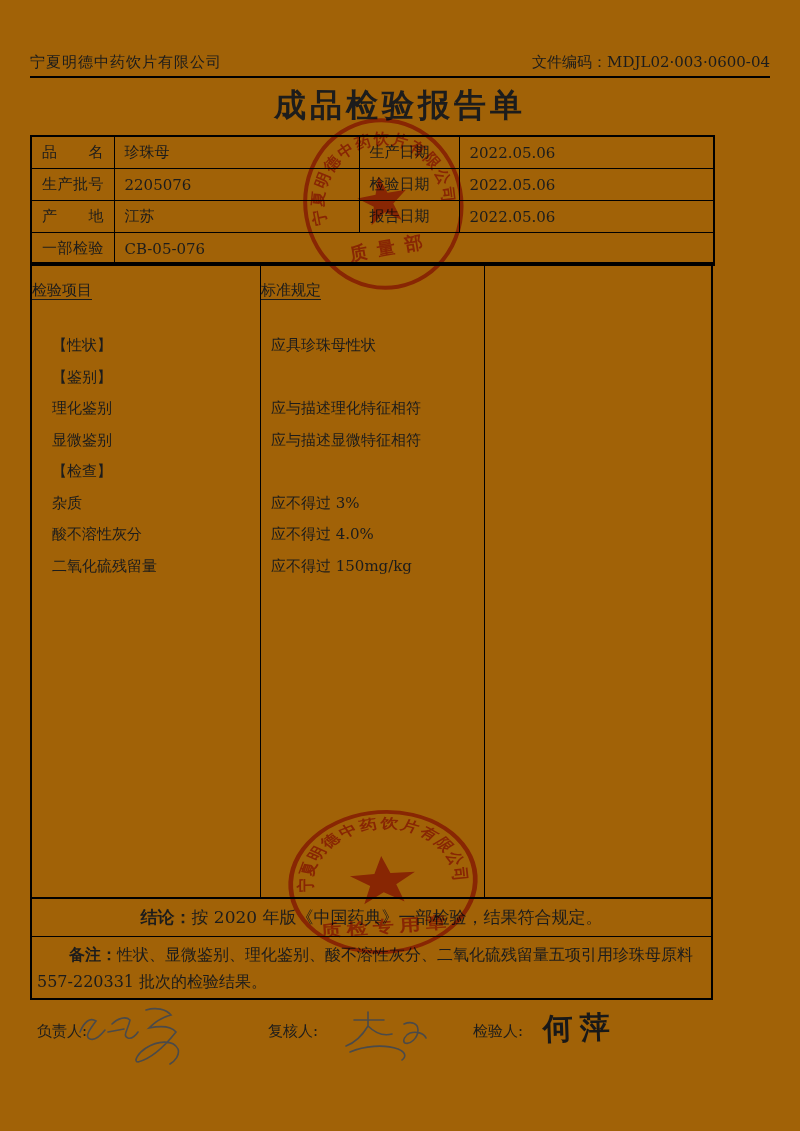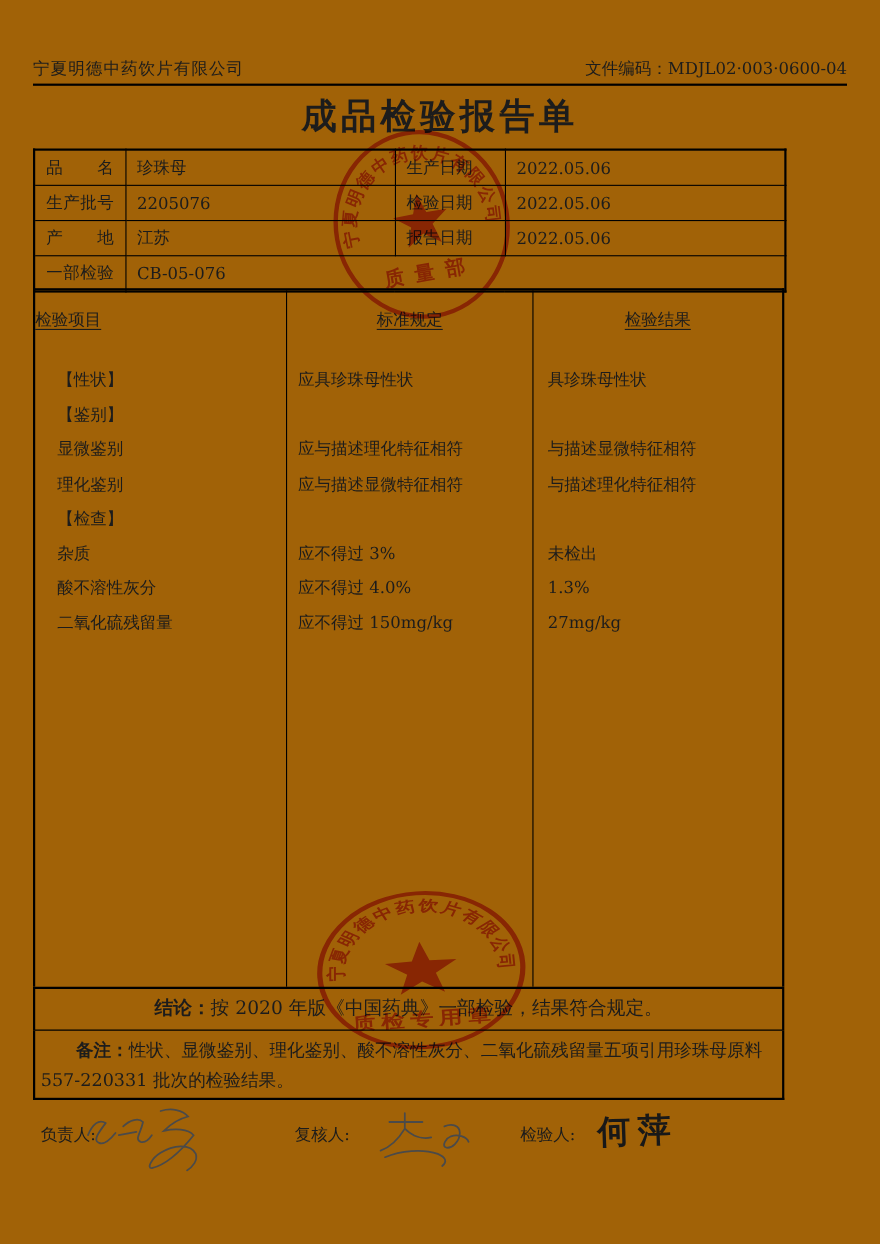--- a/index.html
+++ b/index.html
@@ -23,21 +23,21 @@
   .main-table{position:absolute;left:30px;top:262px;width:683px;height:635px;
               border:2px solid #000;border-bottom:none;display:flex;box-sizing:border-box;
               font-size:15px;}
   .col{box-sizing:border-box;padding-top:16px;}
   .col-item{width:228px;}
   .col-std{width:225px;border-left:1px solid #000;border-right:1px solid #000;}
   .col-res{flex:1;}
   .col-head{height:24px;line-height:20px;margin-bottom:26px;
             text-decoration:underline;text-underline-offset:4px;}
   .col-item .col-head{}
-  .col-std .col-head,.col-res .col-head{text-align:center;}
+  .col-std .col-head,.col-res .col-head{}
   .trow{height:31.5px;line-height:31.5px;white-space:nowrap;}
   .col-item .trow{padding-left:20px;}
   .col-std .trow{padding-left:10px;}
   .col-res .trow{padding-left:13px;}
   
   .conclusion{position:absolute;left:30px;top:897px;width:683px;height:40px;box-sizing:border-box;
               border:2px solid #000;border-bottom:1px solid #000;
               text-align:center;line-height:37px;font-size:17px;white-space:nowrap;}
   .conclusion b{font-weight:bold;}
   .remark{position:absolute;left:30px;top:937px;width:683px;height:63px;box-sizing:border-box;
@@ -100,48 +100,37 @@
       <td colspan="3">CB-05-076</td>
     </tr>
   </tbody>
     </table>
 
   <div class="main-table">
     <div class="col col-item">
       <div class="col-head">检验项目</div>
       <div class="trow">【性状】</div>
       <div class="trow">【鉴别】</div>
+      <div class="trow">理化鉴别</div>
       <div class="trow">显微鉴别</div>
-      <div class="trow">理化鉴别</div>
       <div class="trow">【检查】</div>
       <div class="trow">杂质</div>
       <div class="trow">酸不溶性灰分</div>
       <div class="trow">二氧化硫残留量</div>
     </div>
     <div class="col col-std">
       <div class="col-head">标准规定</div>
       <div class="trow">应具珍珠母性状</div>
       <div class="trow"></div>
       <div class="trow">应与描述理化特征相符</div>
       <div class="trow">应与描述显微特征相符</div>
       <div class="trow"></div>
       <div class="trow">应不得过 3%</div>
       <div class="trow">应不得过 4.0%</div>
       <div class="trow">应不得过 150mg/kg</div>
-    </div>
-    <div class="col col-res">
-      <div class="col-head">检验结果</div>
-      <div class="trow">具珍珠母性状</div>
-      <div class="trow"></div>
-      <div class="trow">与描述显微特征相符</div>
-      <div class="trow">与描述理化特征相符</div>
-      <div class="trow"></div>
-      <div class="trow">未检出</div>
-      <div class="trow">1.3%</div>
-      <div class="trow">27mg/kg</div>
     </div>
   </div>
 
   <div class="conclusion"><b>结论：</b><span>按 2020 年版《中国药典》一部检验，结果符合规定。</span></div>
 
   <div class="remark"><b>备注：</b><span>性状、显微鉴别、理化鉴别、酸不溶性灰分、二氧化硫残留量五项引用珍珠母原料 557-220331 批次的检验结果。</span></div>
 
   <div class="sig-label l1">负责人:</div>
   <div class="sig-label l2">复核人:</div>
   <div class="sig-label l3">检验人:</div>

